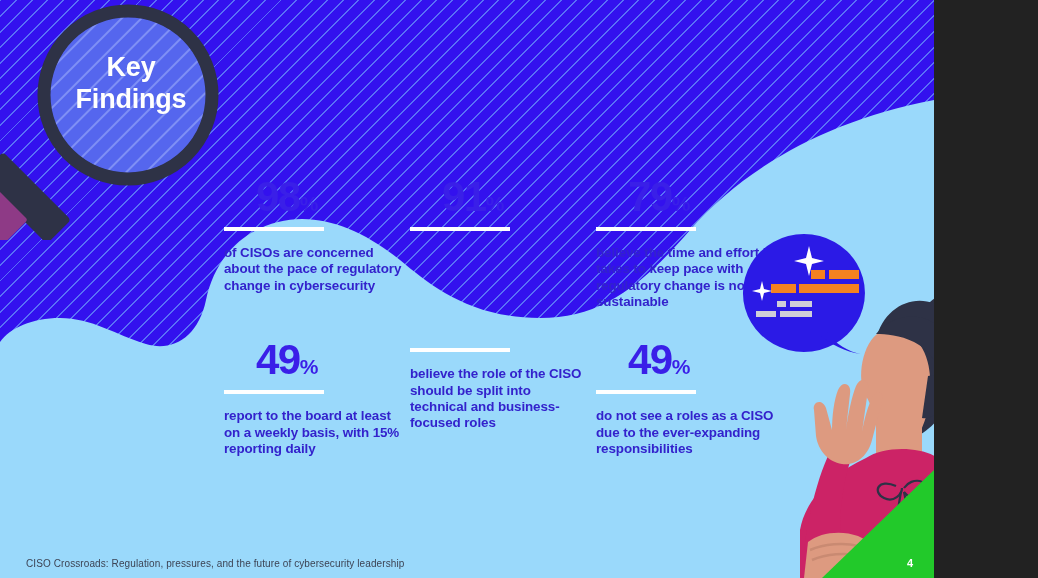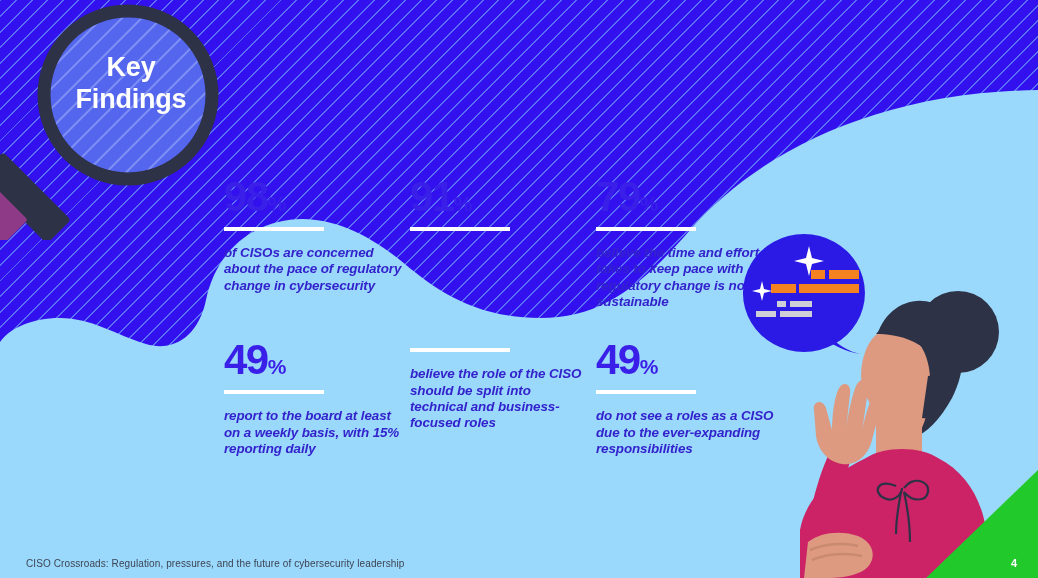--- a/index.html
+++ b/index.html
@@ -1,17 +1,17 @@
 <!DOCTYPE html>
 <html><head>
 <meta charset="utf-8">
 <style>
   html,body{margin:0;padding:0;background:#222;}
   .slide{
-    position:relative;width:1038px;height:578px;overflow:hidden;
+    position:relative;width:934px;height:578px;overflow:hidden;
     font-family:"Liberation Sans","DejaVu Sans",sans-serif;
     background:#3311ee;
   }
   
   .stripes{
     position:absolute;inset:0;
     background:
       repeating-linear-gradient(135deg,
         rgba(120,190,255,0.55) 0px,
         rgba(120,190,255,0.55) 1.4px,
@@ -28,28 +28,27 @@
     text-align:center;color:#ffffff;font-weight:bold;
     font-size:27px;line-height:1.17;letter-spacing:-0.2px;
     text-shadow:0 0 1px rgba(0,0,0,0.08);
   }
   
   .stats{position:absolute;left:224px;top:176px;width:560px;}
   .stat-row{display:flex;}
   .stat{width:186px;padding-right:6px;box-sizing:border-box;}
   .stat-num{
     color:#3a1fe8;font-weight:bold;font-size:42px;line-height:1;
-    letter-spacing:-1.5px;white-space:nowrap;
+    letter-spacing:-1.5px;white-space:nowrap;margin-left:32px;
   }
   .stat-num .pct{font-size:21px;letter-spacing:-0.5px;}
   .rule{width:100px;height:4px;background:#ffffff;margin:9px 0 14px 0;}
   .stat-body{
     color:#3322cc;font-weight:bold;font-size:13.4px;line-height:1.22;
     letter-spacing:-0.1px;
-    font-style:italic;
   }
   .row2{margin-top:29px;}
   .row2 .stat-num{font-size:42px;}
   
   .bubble{position:absolute;left:739px;top:232px;width:130px;height:126px;}
   
   .woman{position:absolute;left:780px;top:280px;width:258px;height:298px;}
   
   .corner{position:absolute;right:0;bottom:0;width:120px;height:108px;}
   .page-num{

